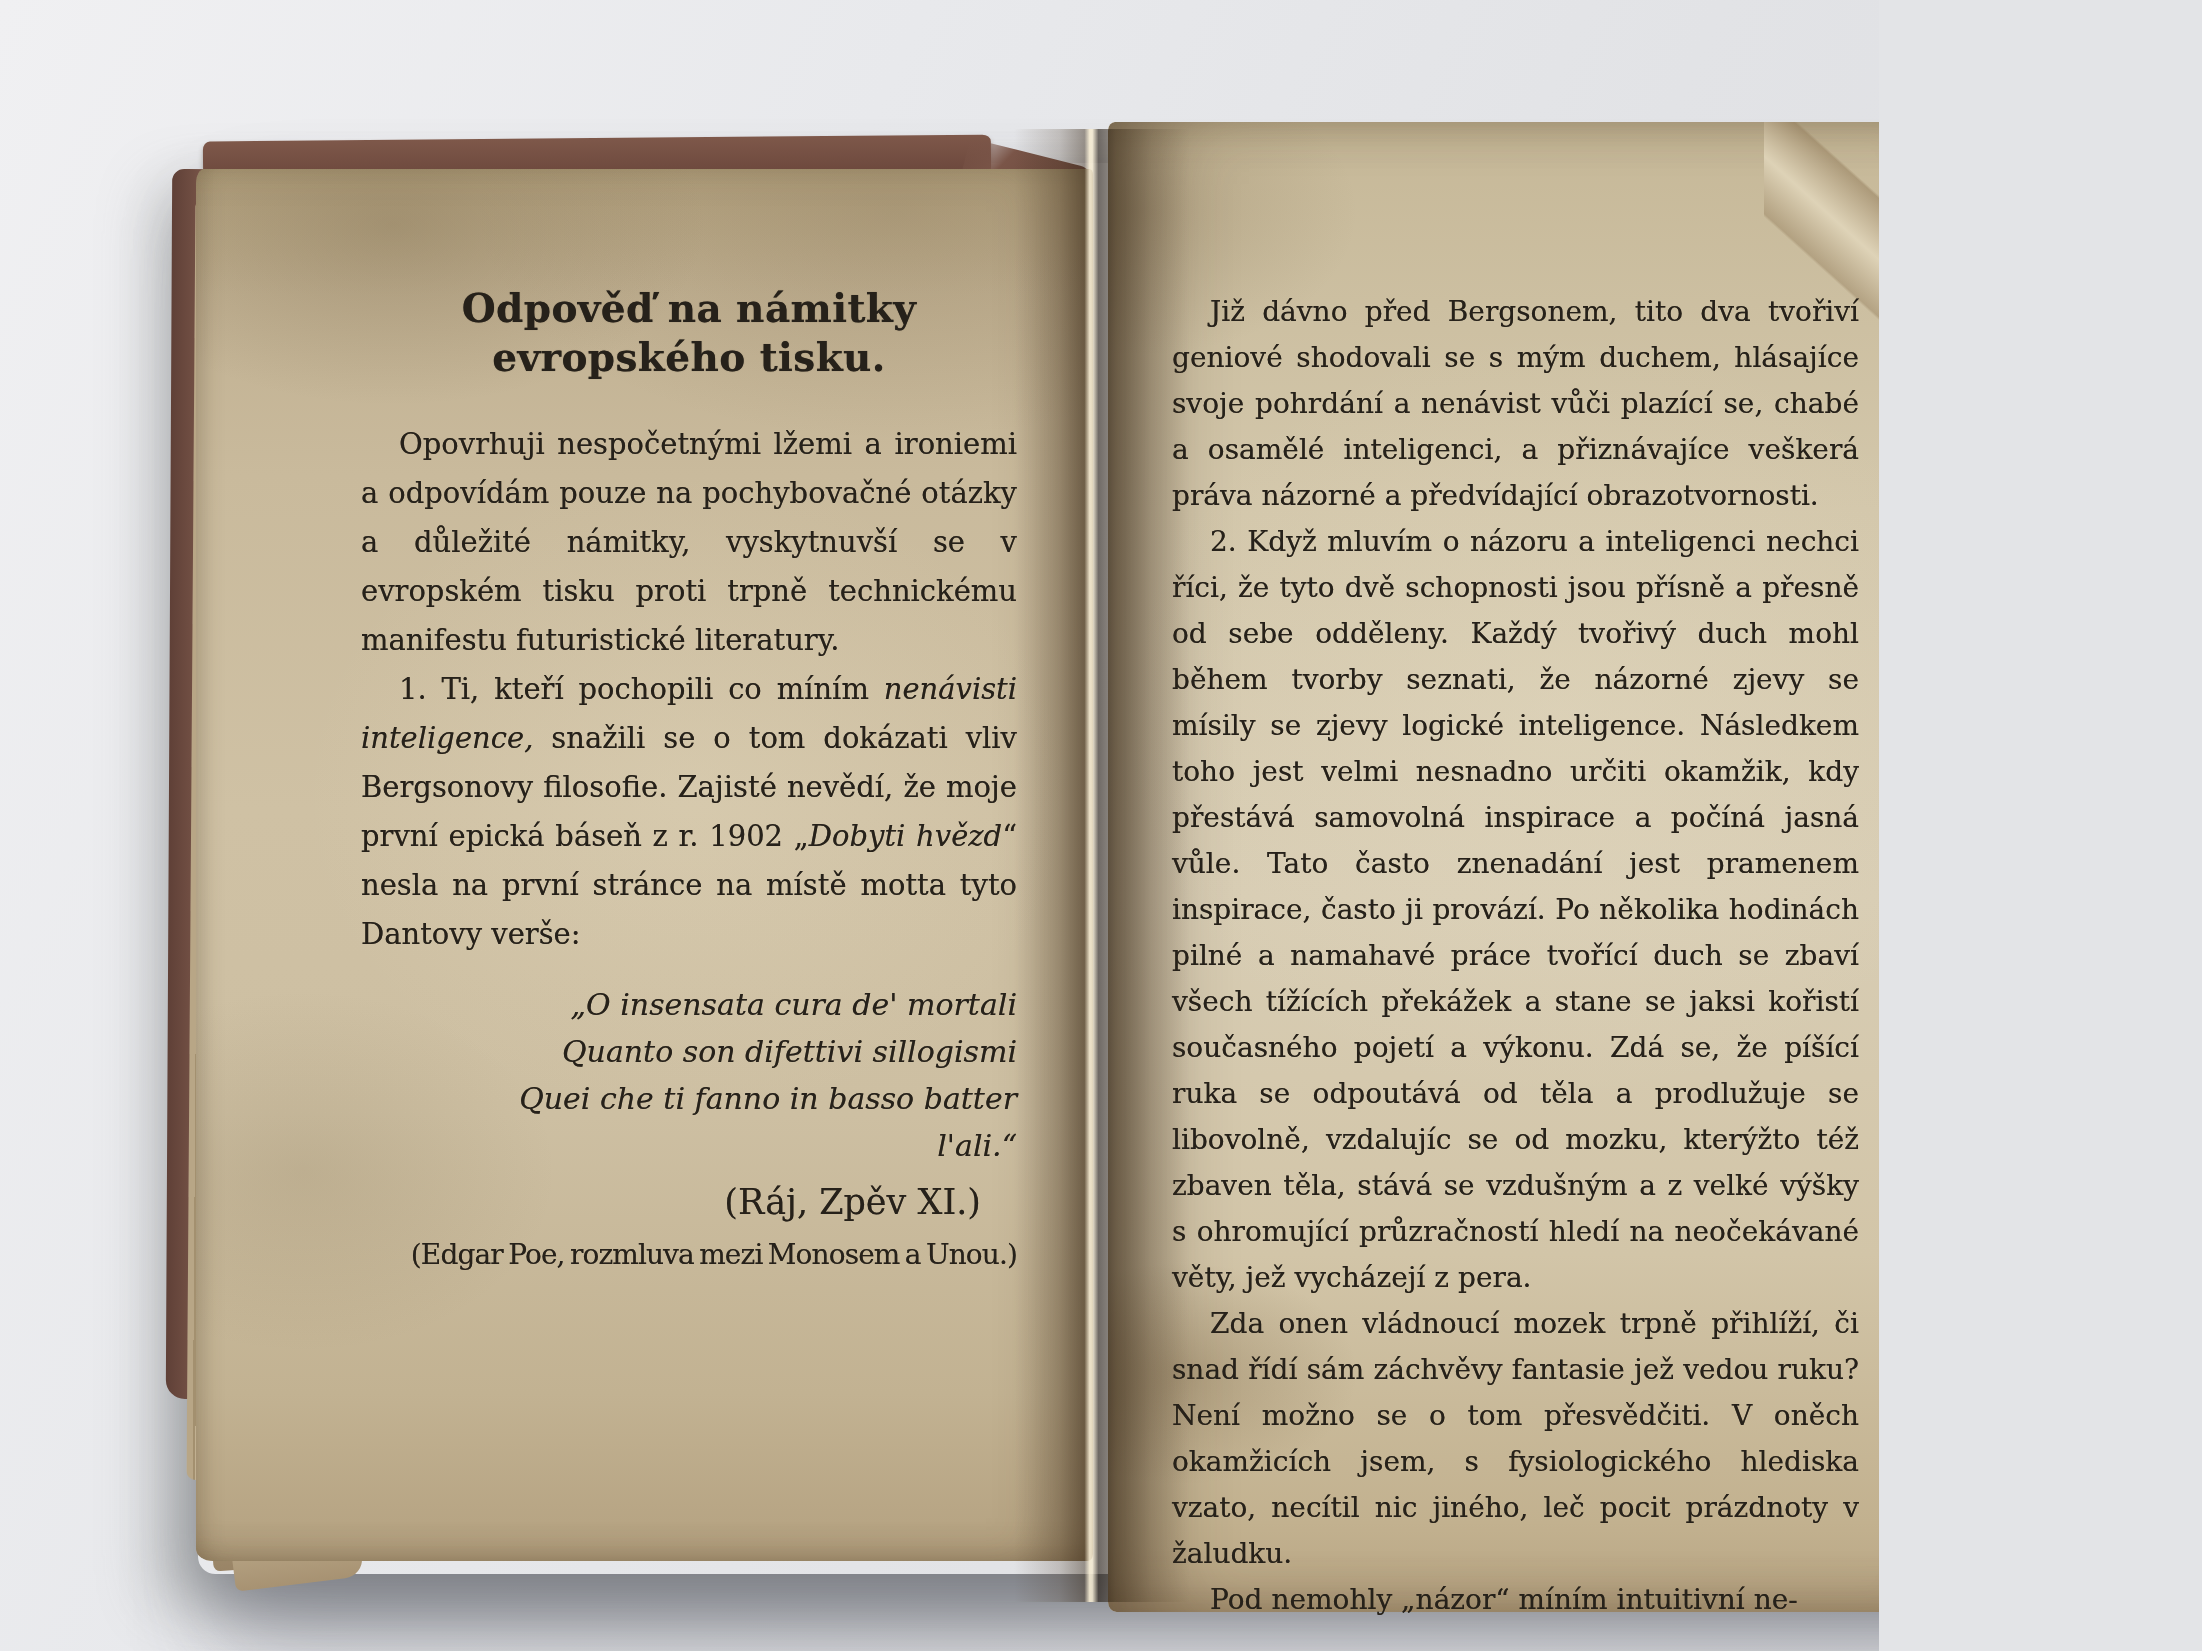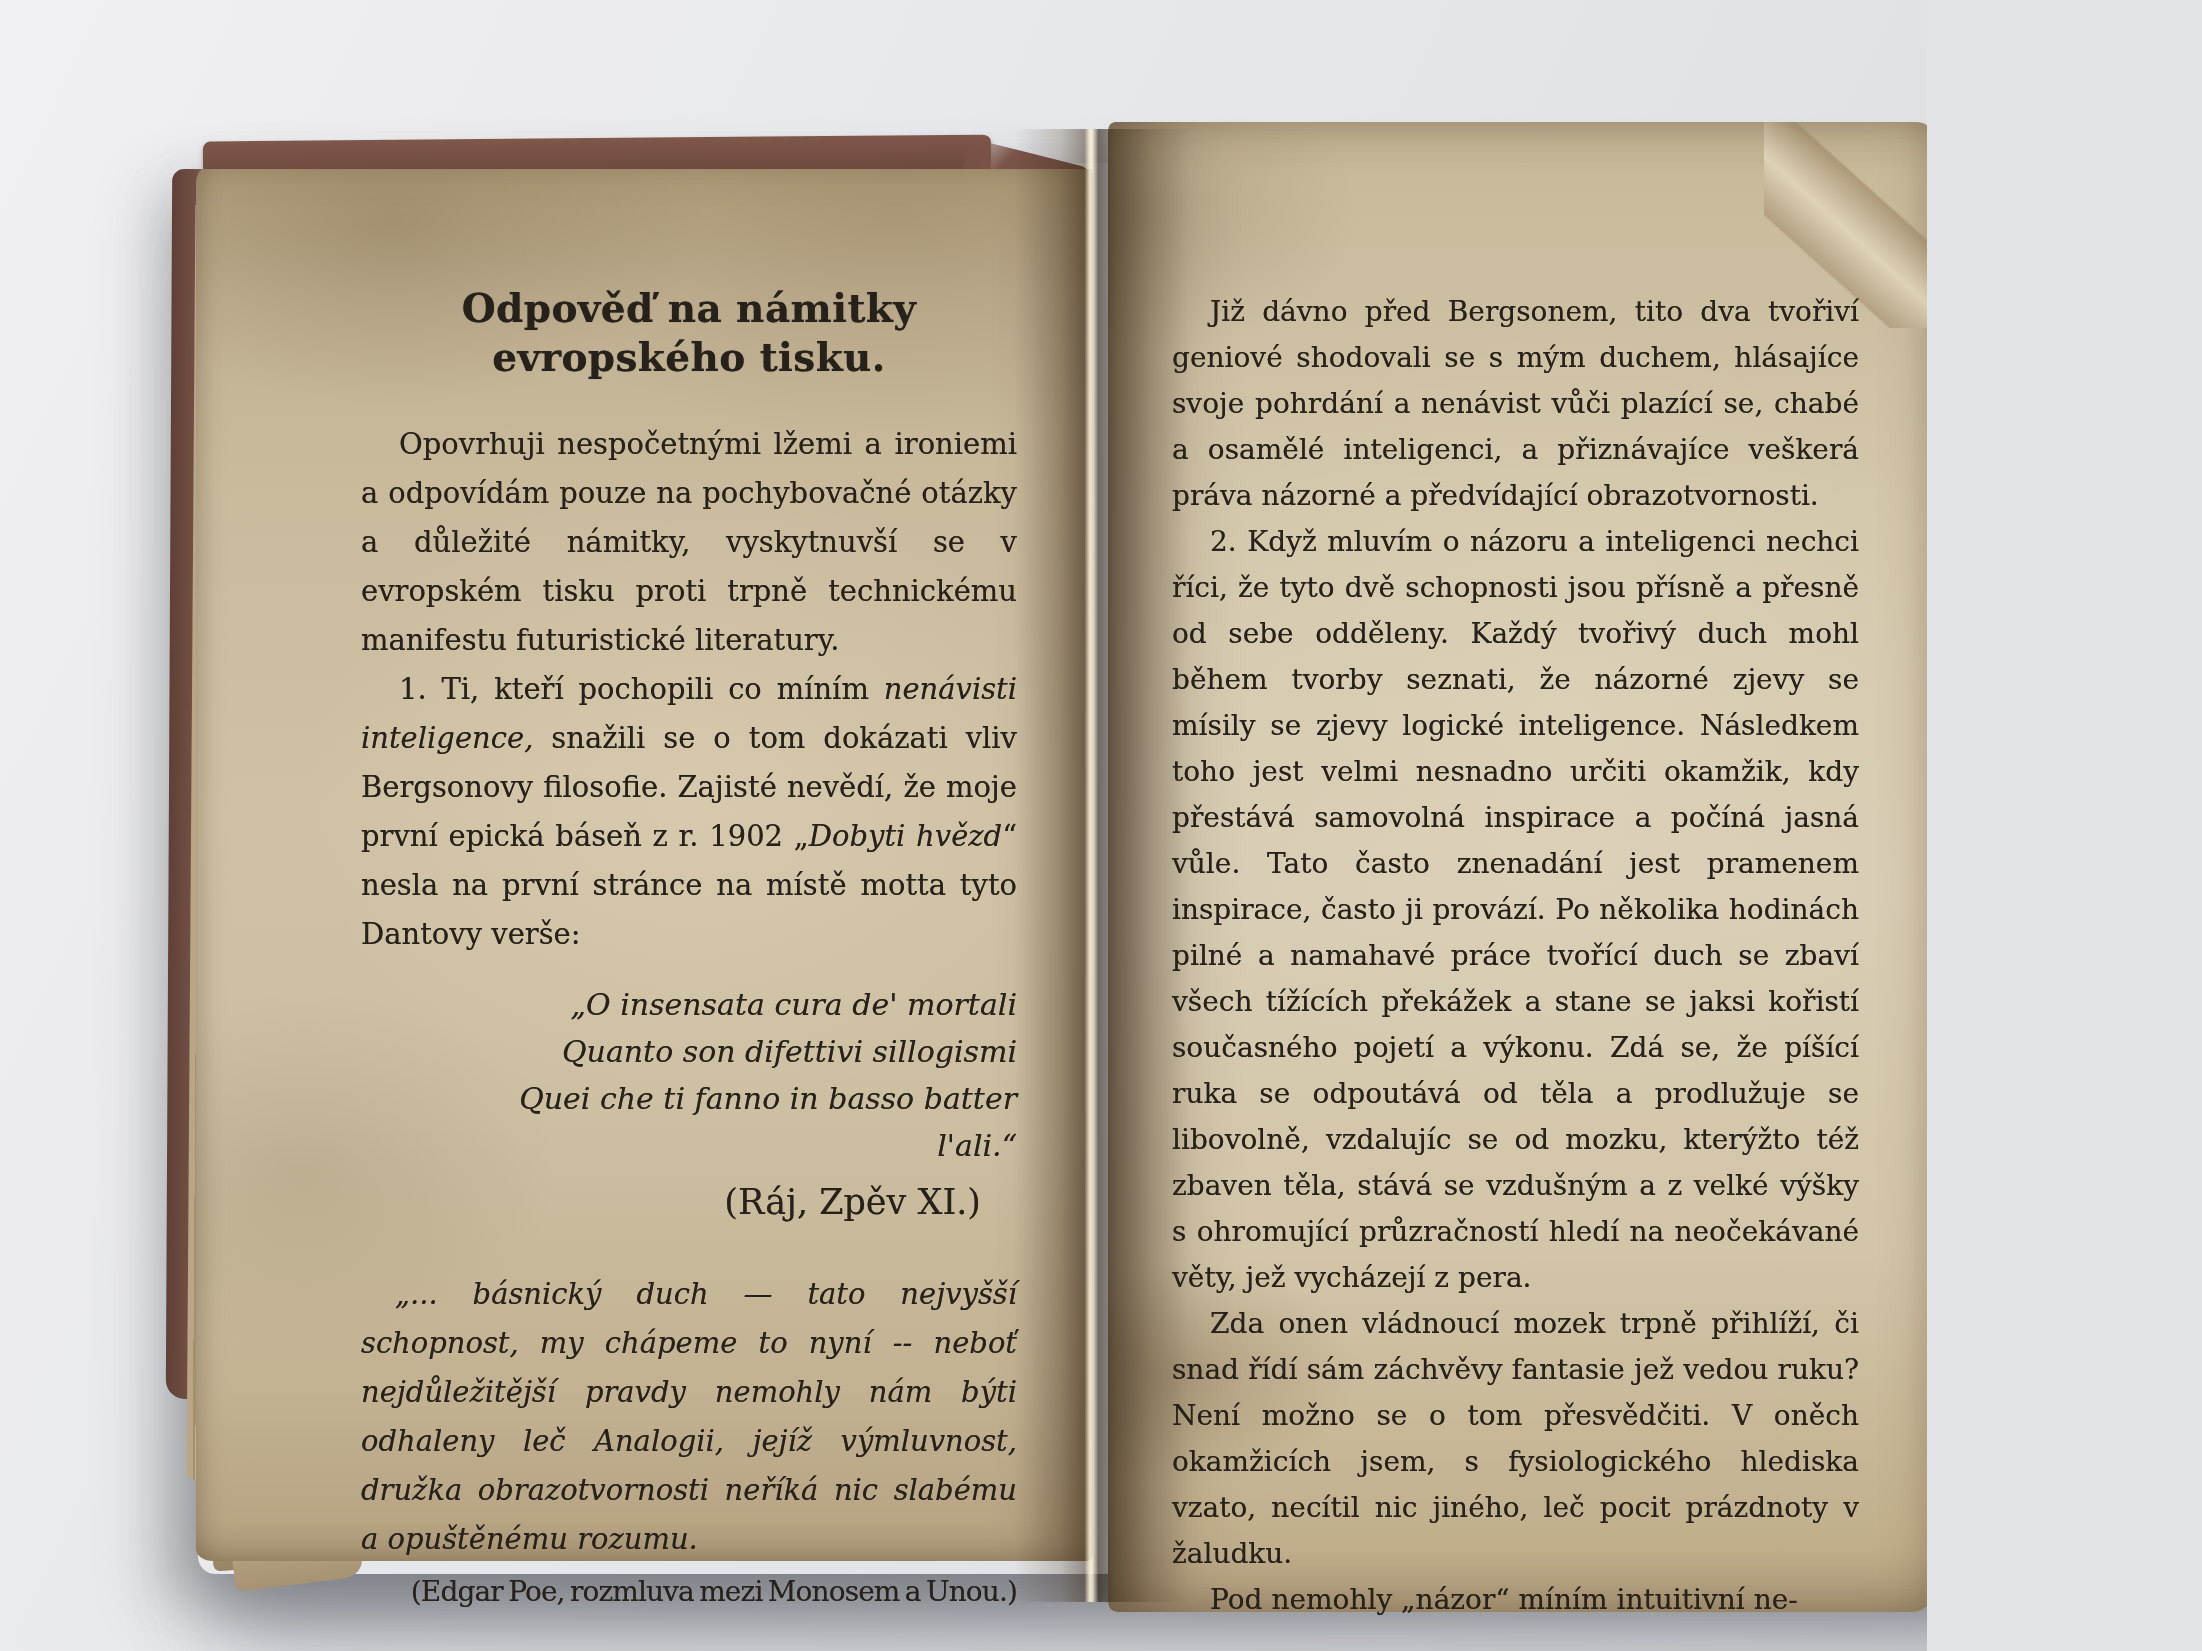--- a/index.html
+++ b/index.html
@@ -1,18 +1,18 @@
 <!DOCTYPE html>
 <html style="font-size:13.8px"><head>
 <meta charset="utf-8">
 <style>
   html,body{margin:0;padding:0;background:#e3e4e7;}
   .scene{position:relative;width:1879px;height:1652px;overflow:hidden;
     background:linear-gradient(115deg,#f0f0f2 0%,#e8e9ec 35%,#e2e3e6 65%,#dddee2 100%);
-    font-family:"DejaVu Serif","Liberation Serif",serif;color:#26211a;padding-left:48px;}
+    font-family:"DejaVu Serif","Liberation Serif",serif;color:#26211a;}
   .shadow-under{position:absolute;left:198px;top:163px;width:1858px;height:1411px;border-radius:17px;
     box-shadow:0 47px 69px -4.3px rgba(95,98,108,.50), -39px 26px 60px rgba(105,110,108,.38), 34px 60px 95px rgba(95,98,108,.34);}
   
   .cover{position:absolute;background:linear-gradient(180deg,#7e584a,#6a463b);}
   .cover-top{left:203px;top:138px;width:788px;height:41px;border-radius:6.9px 8.6px 5.2px 10.3px/8.6px 6.9px 8.6px 6.9px;transform:rotate(-.5deg);box-shadow:0 3.4px 5.2px rgba(60,40,25,.35);}
   .cover-top-tear{left:962px;top:153px;width:129px;height:52px;background:linear-gradient(120deg,#7a554823 0%,#7a5548 30%,#5e3e34 100%);transform:rotate(14deg);border-radius:3.4px 15.5px 10.3px 5.2px;}
   .cover-left{left:169px;top:169px;width:50px;height:1230px;background:linear-gradient(90deg,#5f4037,#7b574a 70%,#8a6556);border-radius:12px 0 8.6px 19px;transform:rotate(.3deg);}
   .stack-left{position:absolute;background:repeating-linear-gradient(90deg,#b8a686 0 6px,#a3906f 6px 8.6px,#c1b091 8.6px 13.8px);}
   .stack-left.a{left:191px;top:198px;width:34px;height:1282px;transform:rotate(.4deg);border-radius:8.6px 0 12px 8.6px;}
   .stack-left.b{left:213px;top:258px;width:22.4px;height:1256px;transform:rotate(.2deg);opacity:.8;border-radius:6.9px;}
@@ -92,21 +92,20 @@
   </div>
 
   <div class="col col-left">
     <h1 class="title">Odpověď na námitky evropského tisku.</h1>
     <p><span>Opovrhuji nespočetnými lžemi a ironiemi a odpovídám pouze na pochybovačné otázky a důležité námitky, vyskytnuvší se v evropském tisku proti trpně technickému manifestu futuristické literatury.</span></p>
     <p><span>1. Ti, kteří pochopili co míním </span><span class="it">nenávisti inteligence,</span><span> snažili se o tom dokázati vliv Bergsonovy filosofie. Zajisté nevědí, že moje první epická báseň z r. 1902 „</span><span class="it">Dobyti hvězd</span><span>“ nesla na první stránce na místě motta tyto Dantovy verše:</span></p>
     <div class="verse">„O insensata cura de' mortali
 Quanto son difettivi sillogismi
 Quei che ti fanno in basso batter l'ali.“</div>
     <div class="verse-attr">(Ráj, Zpěv XI.)</div>
-    <div class="poe"><span class="it">„... básnický duch — tato nejvyšší schopnost, my chápeme to nyní -- neboť nejdůležitější pravdy nemohly nám býti odhaleny leč Analogii, jejíž výmluvnost, družka obrazotvornosti neříká nic slabému a opuštěnému rozumu.</span></div>
     <div class="poe-attr">(Edgar Poe, rozmluva mezi Monosem a Unou.)</div>
 
   </div>
 
   <div class="col col-right">
     <p><span>Již dávno před Bergsonem, tito dva tvořiví geniové shodovali se s mým duchem, hlásajíce svoje pohrdání a nenávist vůči plazící se, chabé a osamělé inteligenci, a přiznávajíce veškerá práva názorné a předvídající obrazotvornosti.</span></p>
     <p><span>2. Když mluvím o názoru a inteligenci nechci říci, že tyto dvě schopnosti jsou přísně a přesně od sebe odděleny. Každý tvořivý duch mohl během tvorby seznati, že názorné zjevy se mísily se zjevy logické inteligence. Následkem toho jest velmi nesnadno určiti okamžik, kdy přestává samovolná inspirace a počíná jasná vůle. Tato často znenadání jest pramenem inspirace, často ji provází. Po několika hodinách pilné a namahavé práce tvořící duch se zbaví všech tížících překážek a stane se jaksi kořistí současného pojetí a výkonu. Zdá se, že píšící ruka se odpoutává od těla a prodlužuje se libovolně, vzdalujíc se od mozku, kterýžto též zbaven těla, stává se vzdušným a z velké výšky s ohromující průzračností hledí na neočekávané věty, jež vycházejí z pera.</span></p>
     <p><span>Zda onen vládnoucí mozek trpně přihlíží, či snad řídí sám záchvěvy fantasie jež vedou ruku? Není možno se o tom přesvědčiti. V oněch okamžicích jsem, s fysiologického hlediska vzato, necítil nic jiného, leč pocit prázdnoty v žaludku.</span></p>
     <p><span>Pod nemohly „názor“ míním intuitivní ne-</span></p>
     <div class="pagenum pagenum-right">23</div>

